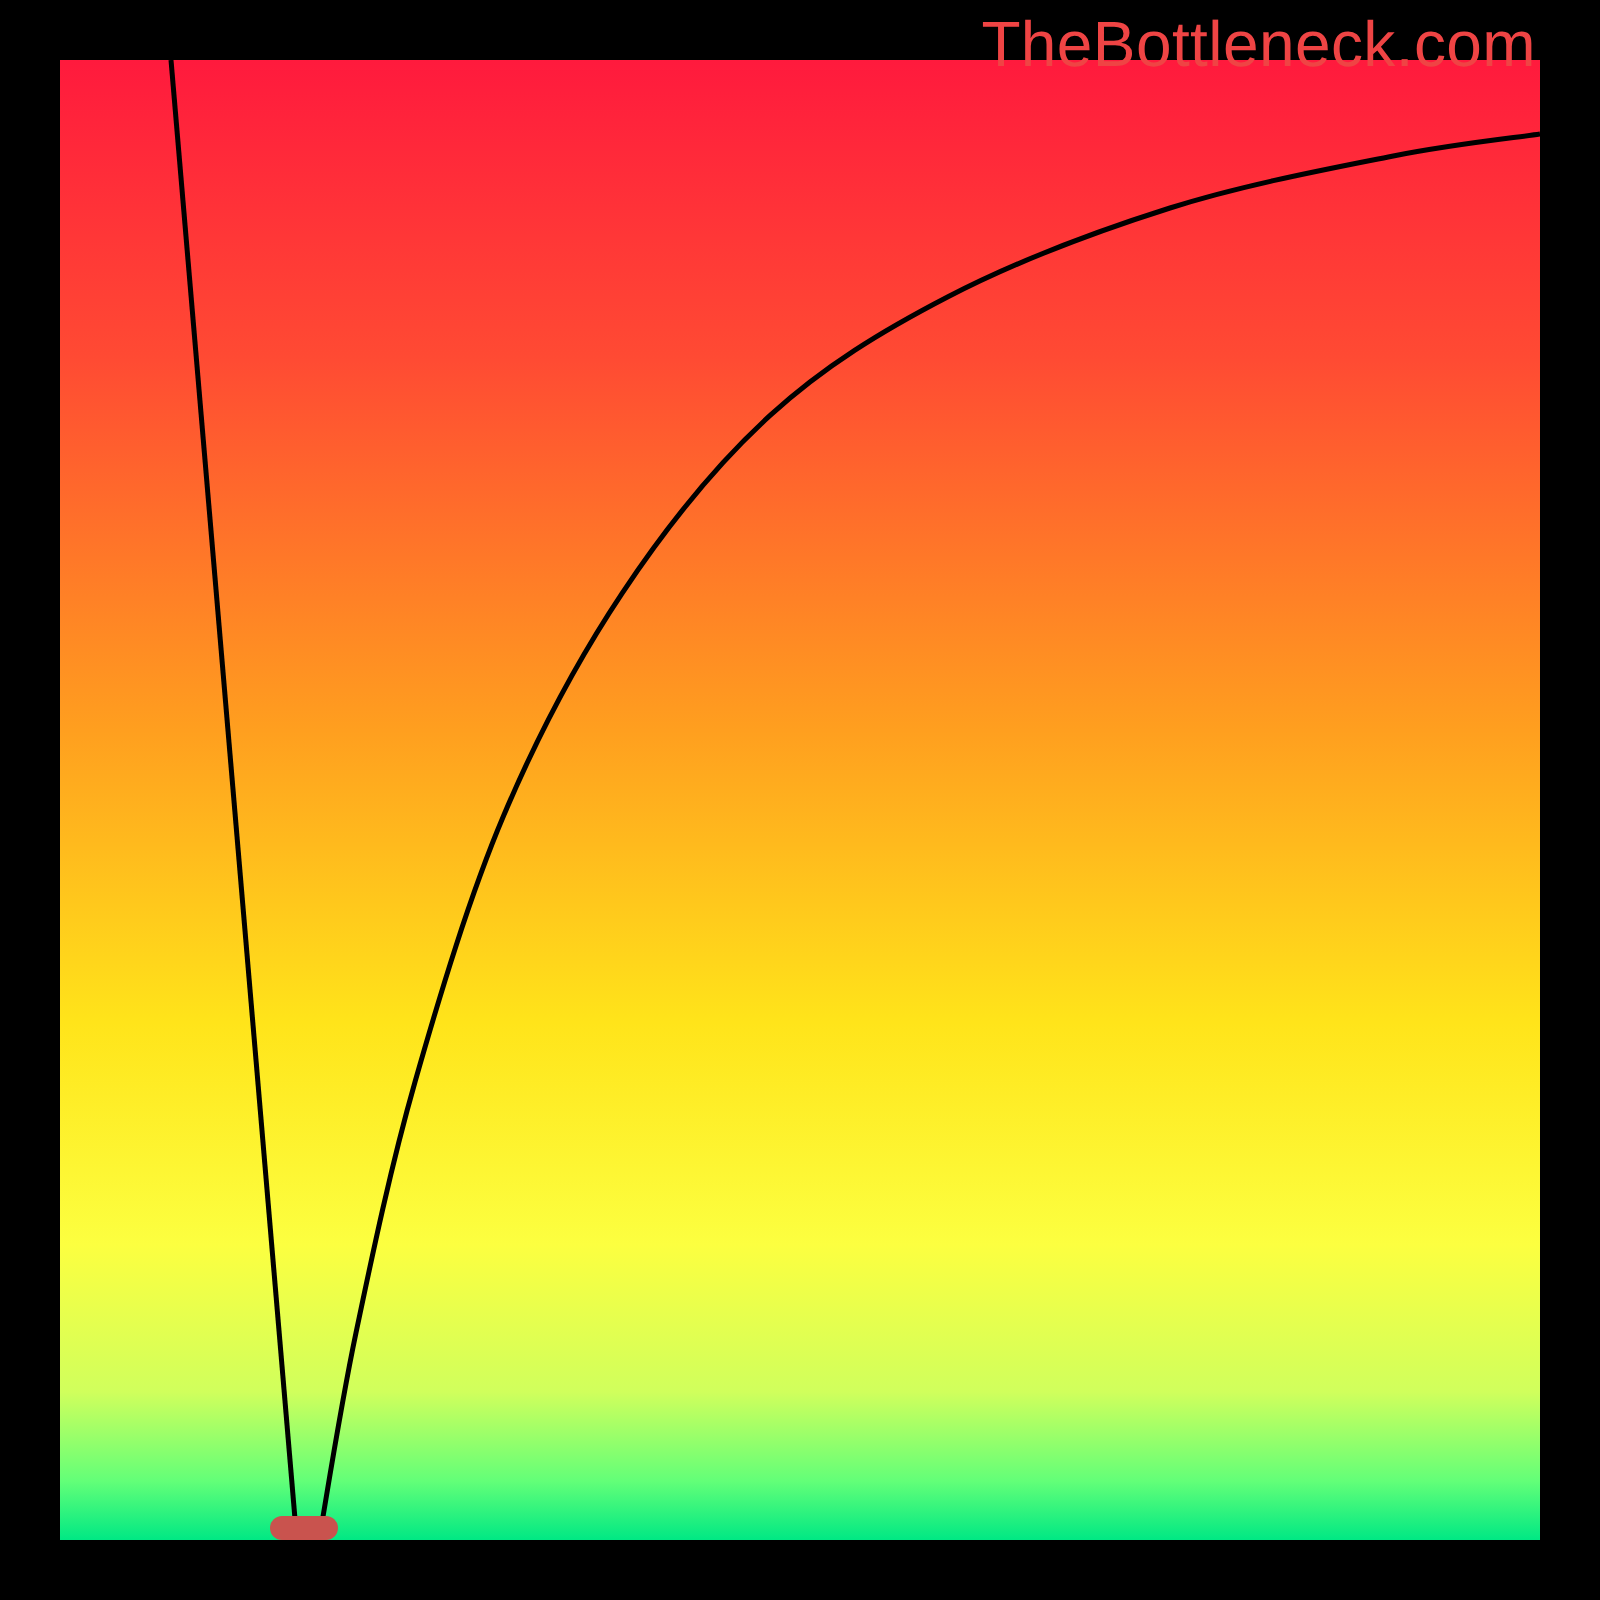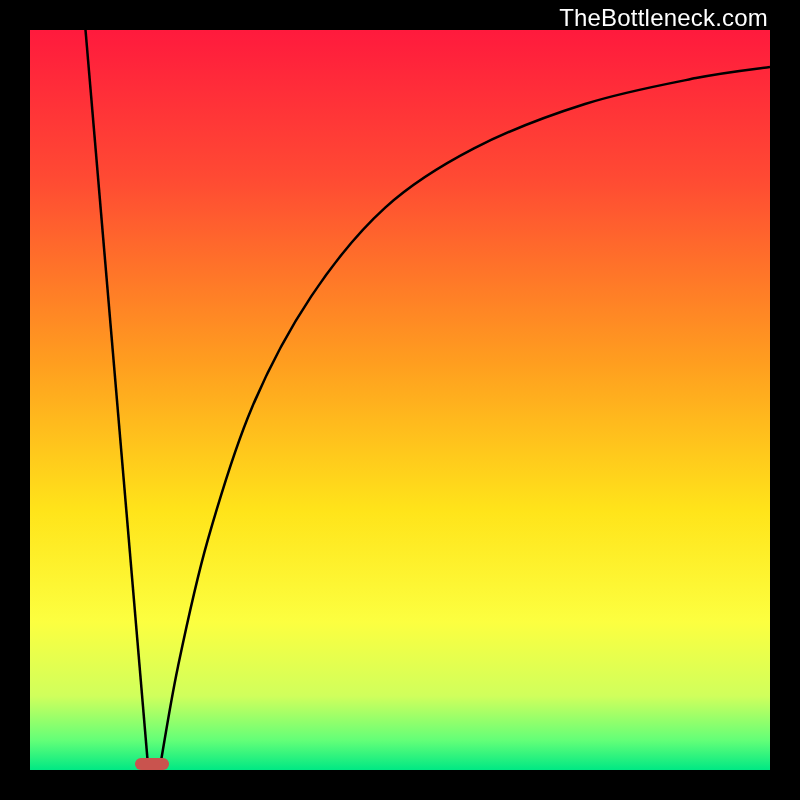--- a/index.html
+++ b/index.html
@@ -29,22 +29,22 @@
     position: absolute;
     left: 0;
     top: 0;
     width: 100%;
     height: 100%;
   }
   .watermark {
     position: absolute;
     top: 4px;
     right: 32px;
-    color: #ffffff;
-    font-size: 24px;
+    color: #ef4444;
+    font-size: 32px;
     font-weight: 500;
     letter-spacing: 0.2px;
     z-index: 10;
   }
   svg.curves {
     position: absolute;
     left: 0;
     top: 0;
     width: 100%;
     height: 100%;

